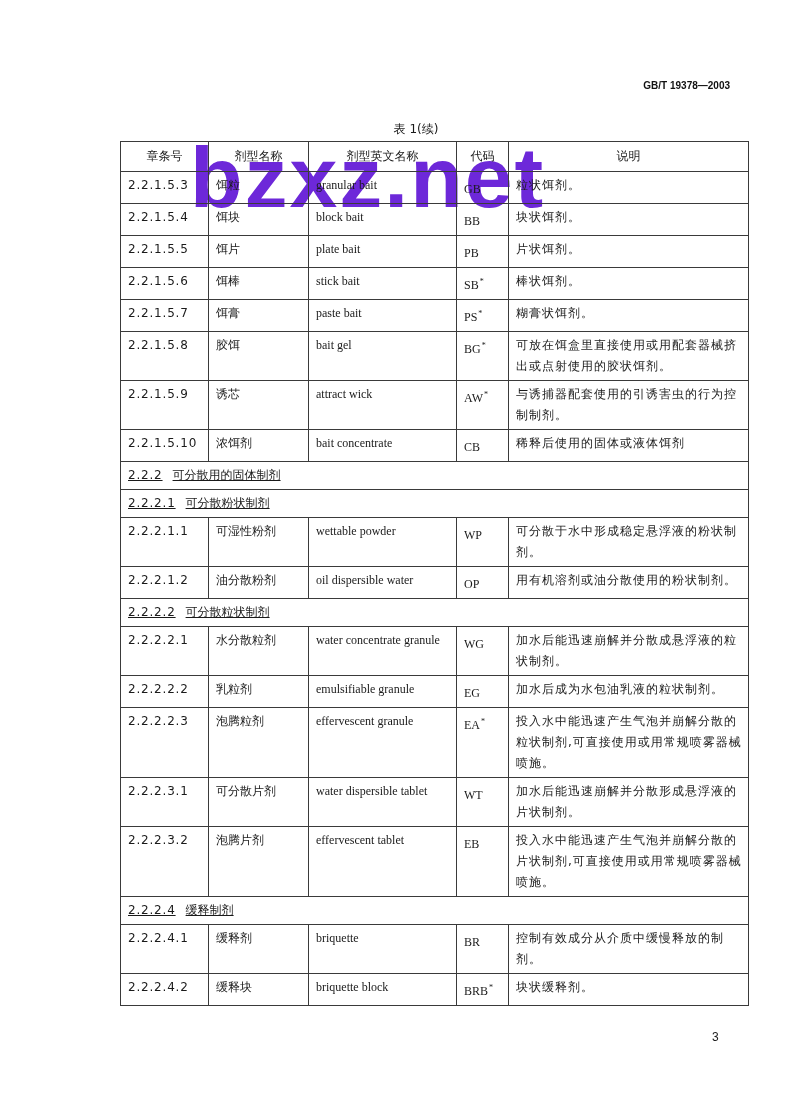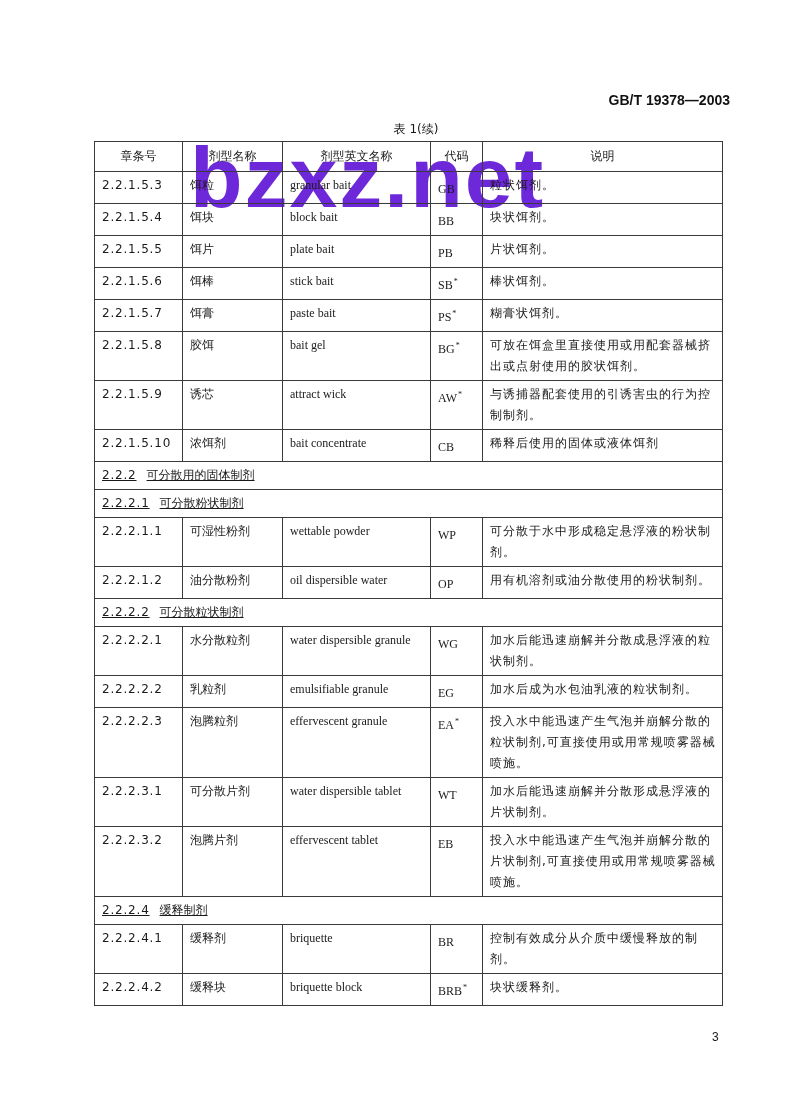--- a/index.html
+++ b/index.html
@@ -1,34 +1,34 @@
 <!DOCTYPE html>
 <html><head>
 <meta charset="utf-8">
 <style>
   html, body { margin: 0; padding: 0; }
   body {
     width: 800px; height: 1103px; background: #ffffff; position: relative;
     font-family: "DejaVu Serif", serif; color: #1a1a1a; overflow: hidden;
   }
   .std-code {
-    position: absolute; top: 92px; right: 70px;
-    font-family: "Liberation Sans", sans-serif; font-weight: bold; font-size: 14px; color: #111;
+    position: absolute; top: 80px; right: 70px;
+    font-family: "Liberation Sans", sans-serif; font-weight: bold; font-size: 10px; color: #111;
   }
   .table-caption {
     position: absolute; top: 121px; left: 0; width: 832px; text-align: center;
     font-family: "DejaVu Sans", sans-serif; font-size: 12px;
   }
   .watermark {
     position: absolute; top: 128px; left: 190px;
     font-family: "Liberation Sans", sans-serif; font-weight: bold; font-size: 86px;
     color: #6d28d9; letter-spacing: 2px; pointer-events: none; z-index: 0;
   }
   table.std-table {
-    position: absolute; top: 141px; left: 94px; width: 628px;
+    position: absolute; top: 141px; left: 120px; width: 628px;
     border-collapse: collapse; z-index: 1; table-layout: fixed;
   }
   table.std-table td, table.std-table th {
     border: 1px solid #3a3a3a; font-size: 12px; line-height: 21px;
     padding: 3px 6px 3px 7px; vertical-align: top; background: transparent;
   }
   table.std-table th { font-weight: normal; text-align: center; font-family: "DejaVu Sans", sans-serif; padding: 4px 6px; }
   td.clause { font-family: "DejaVu Sans", sans-serif; letter-spacing: 0.8px; font-size: 11.5px; }
   td.cn { font-family: "DejaVu Sans", sans-serif; font-size: 11.5px; }
   td.en { font-family: "Liberation Serif", serif; font-size: 12.5px; }
@@ -145,21 +145,21 @@
       <td class="code"><span>OP</span><sup class="star"></sup></td>
       <td class="desc">用有机溶剂或油分散使用的粉状制剂。</td>
     </tr>
 
     <tr>
       <td class="section" colspan="5"><span class="sec-num">2.2.2.2</span><span>可分散粒状制剂</span></td>
     </tr>
     <tr>
       <td class="clause">2.2.2.2.1</td>
       <td class="cn">水分散粒剂</td>
-      <td class="en">water dispersible granule</td>
+      <td class="en">water concentrate granule</td>
       <td class="code"><span>WG</span><sup class="star"></sup></td>
       <td class="desc">加水后能迅速崩解并分散成悬浮液的粒状制剂。</td>
     </tr>
     <tr>
       <td class="clause">2.2.2.2.2</td>
       <td class="cn">乳粒剂</td>
       <td class="en">emulsifiable granule</td>
       <td class="code"><span>EG</span><sup class="star"></sup></td>
       <td class="desc">加水后成为水包油乳液的粒状制剂。</td>
     </tr>

